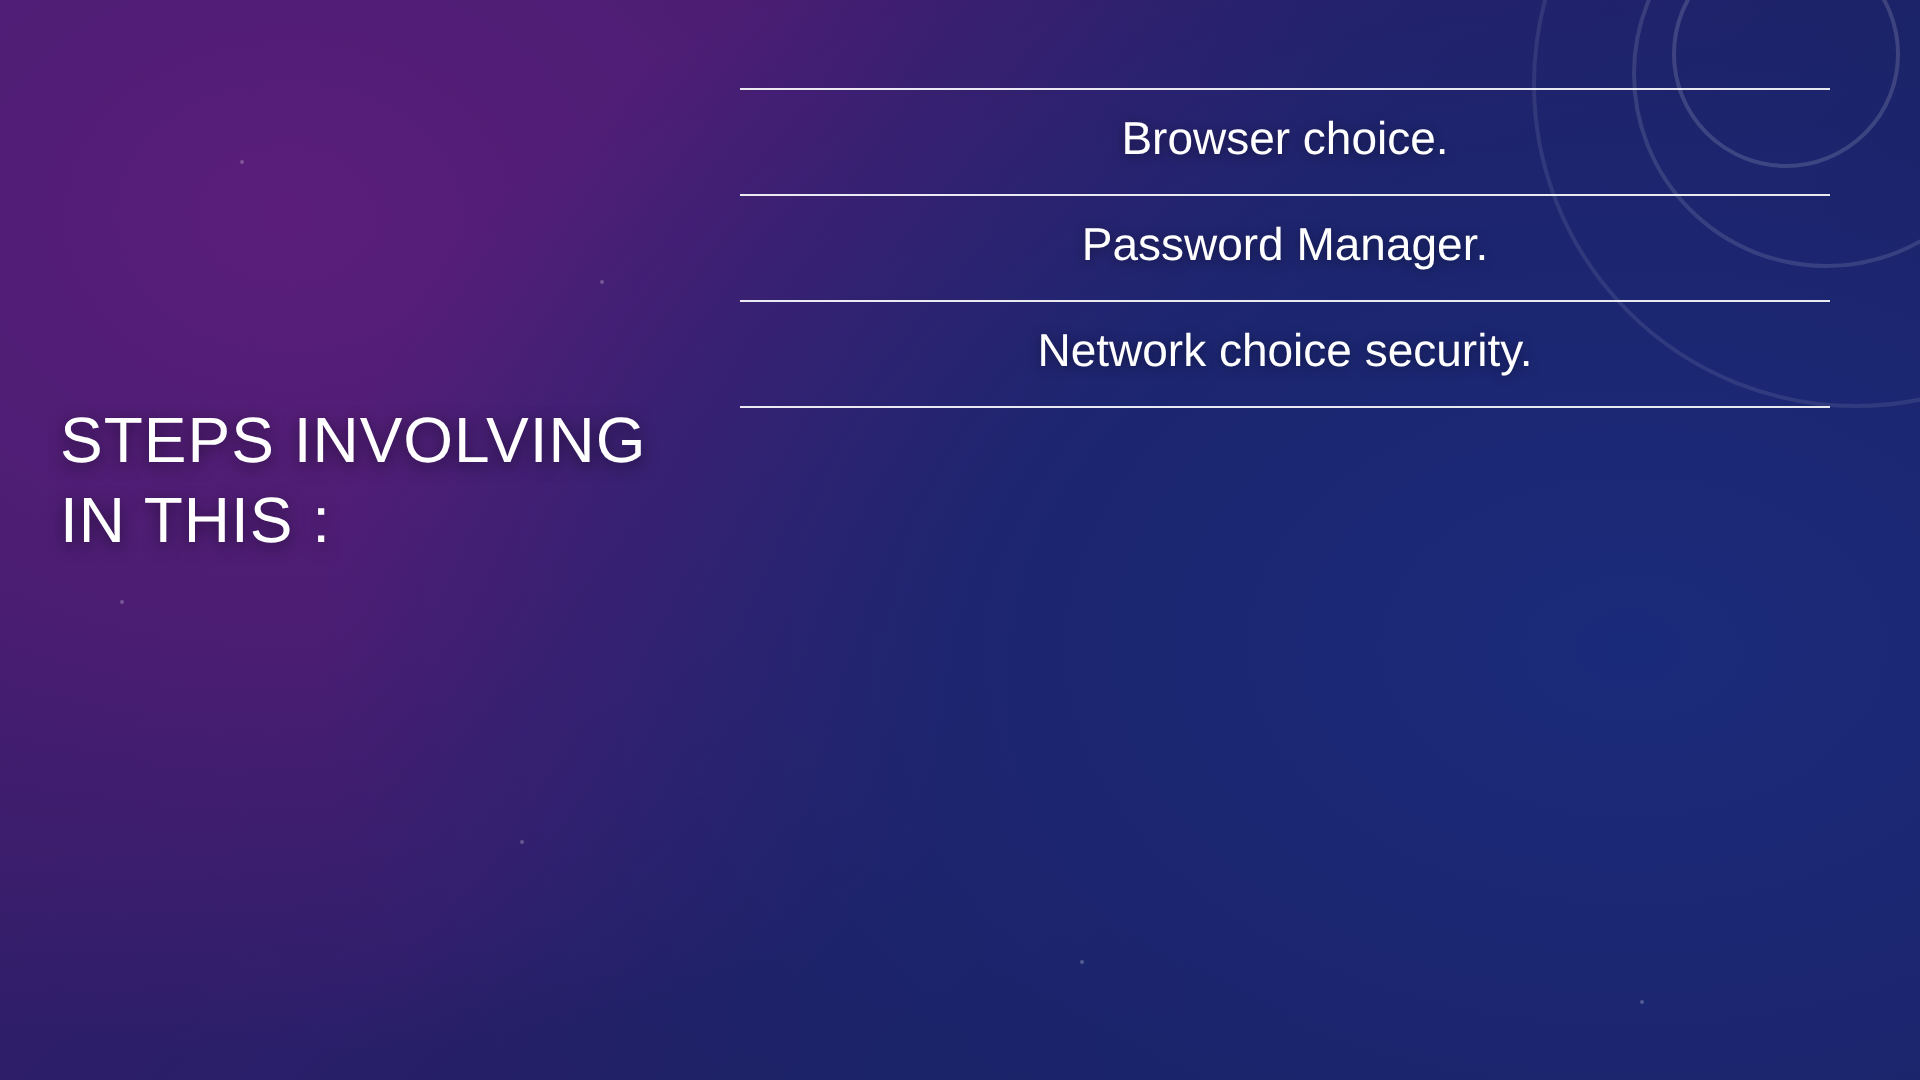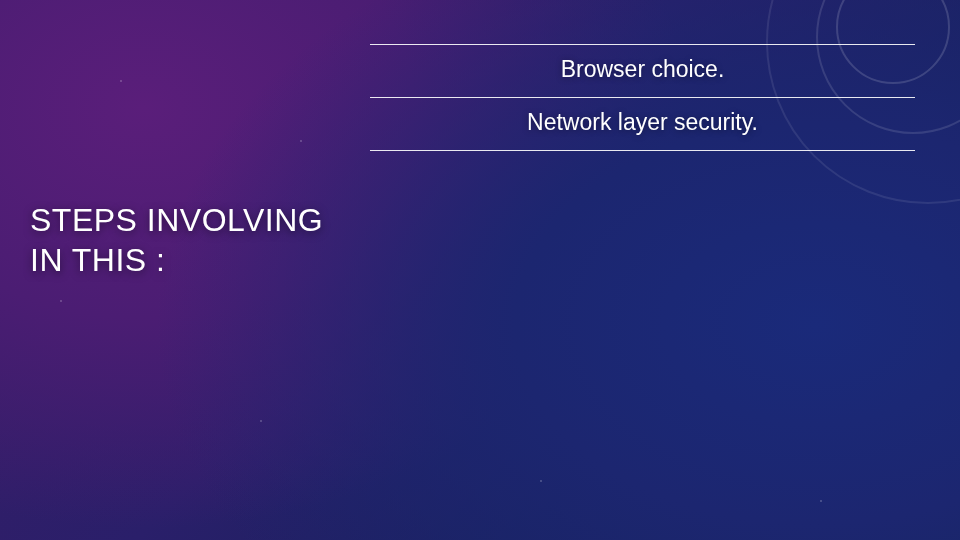--- a/index.html
+++ b/index.html
@@ -97,16 +97,17 @@
   <div class="star" style="top:300px; left:60px;"></div>
   <div class="star" style="top:420px; left:260px;"></div>
   <div class="star" style="top:480px; left:540px;"></div>
   <div class="star" style="top:140px; left:300px;"></div>
   <div class="star" style="top:500px; left:820px;"></div>
 
   <div class="title">STEPS INVOLVING IN THIS :</div>
 
   <div class="list">
     <div class="item">Browser choice.</div>
-    <div class="item">Network layer security.</div>
+    <div class="item">Password Manager.</div>
+    <div class="item">Network choice security.</div>
   </div>
 
 </div>
 
 </body></html>

